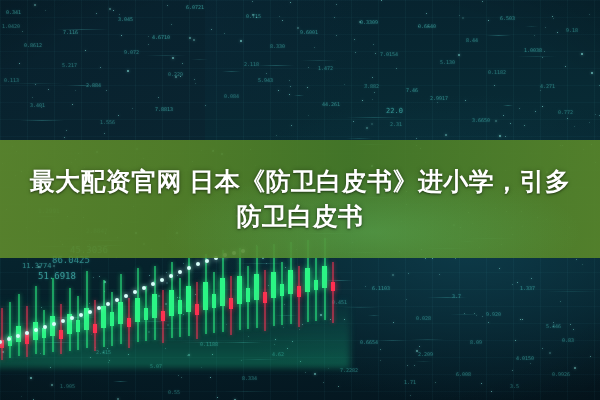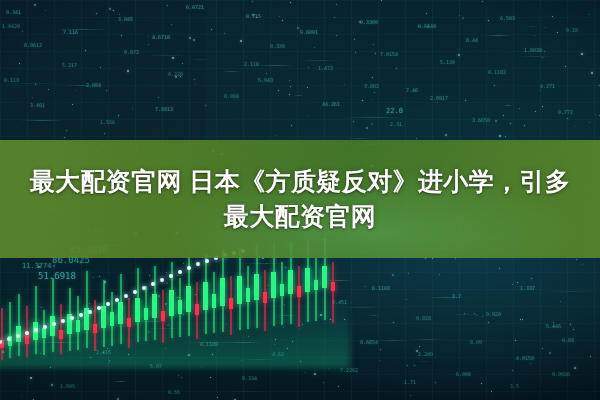--- a/index.html
+++ b/index.html
@@ -791,17 +791,17 @@
       <div class="trenddot" style="left: 238px; top: 15px;"></div>
       <div class="trenddot" style="left: 247px; top: 13px;"></div>
     </div>
 
   <div class="bg-vign"></div>
 
   <div class="band"></div>
   <div class="band-soft"></div>
 
   <div class="headline">
-    <div class="hl-line">最大配资官网 日本《方质疑反对》进小学，引多</div>
-    <div class="hl-line">最大配资官网</div>
+    <div class="hl-line">最大配资官网 日本《防卫白皮书》进小学，引多</div>
+    <div class="hl-line">防卫白皮书</div>
   </div>
 
 </div>
 
 </body></html>

